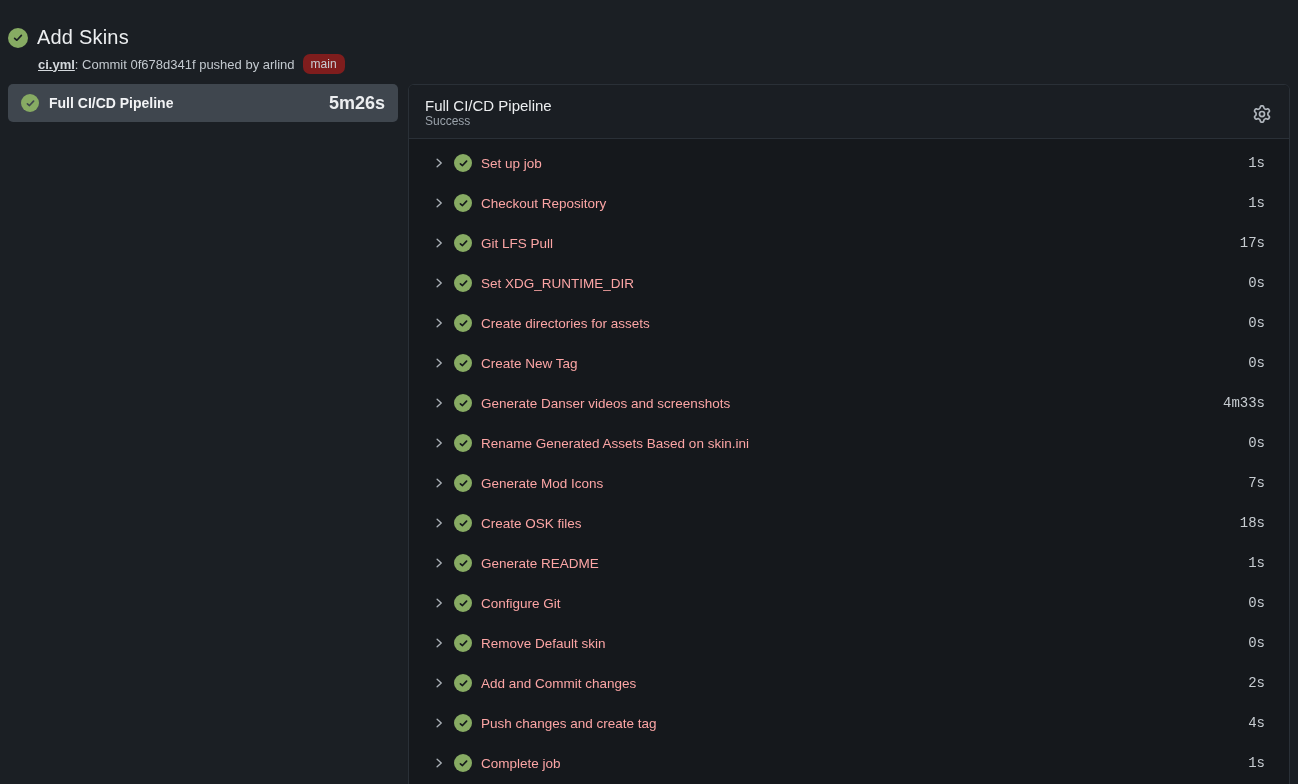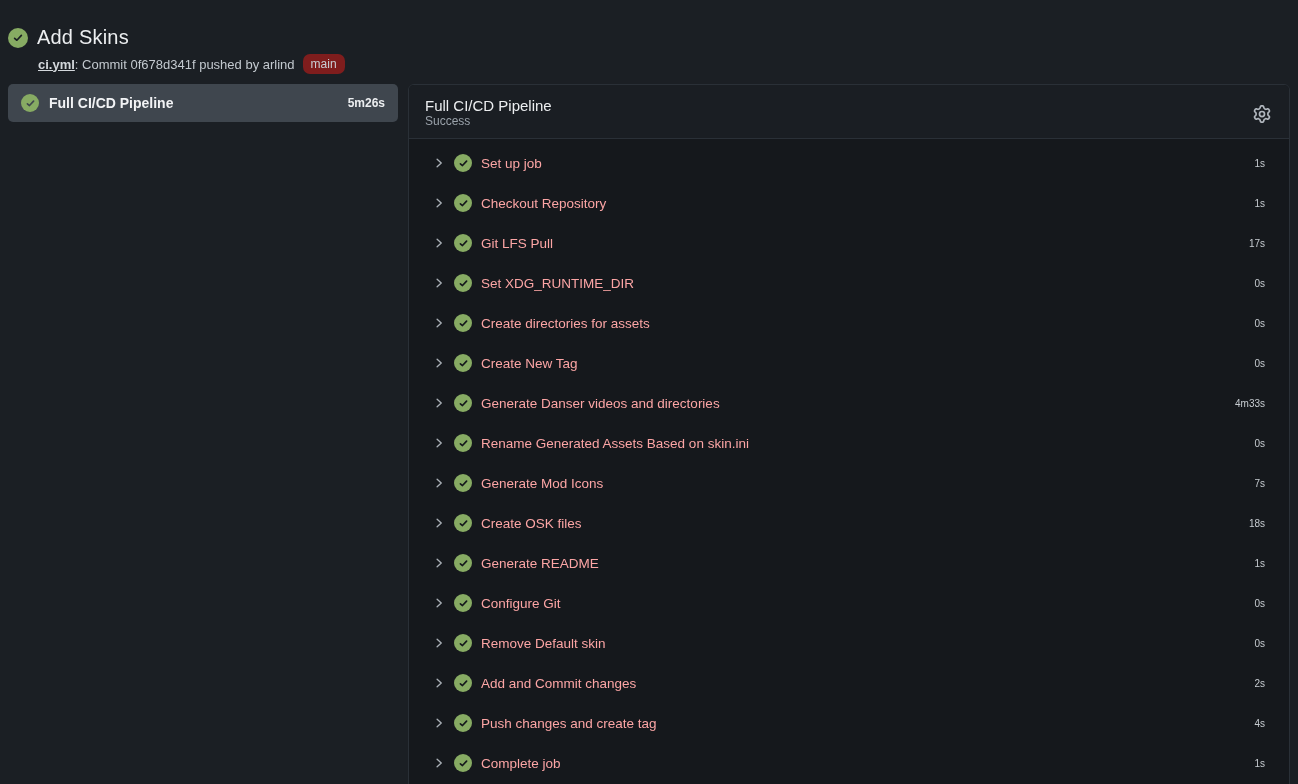--- a/index.html
+++ b/index.html
@@ -40,21 +40,21 @@
 
   
   .jobs-col { width: 390px; flex: none; }
   .job-card {
     display: flex; align-items: center; gap: 10px;
     background: #3f464e; border-radius: 5px;
     height: 38px; padding: 0 13px;
     cursor: pointer;
   }
   .job-card-label { font-size: 14px; font-weight: 700; color: #f2f3f5; }
-  .job-card-duration { margin-left: auto; font-size: 12px; font-weight: 700; color: #eceef0; }
+  .job-card-duration { margin-left: auto; font-size: 18px; font-weight: 700; color: #eceef0; }
 
   
   .job-panel {
     flex: 1; min-height: 710px;
     background: #15181c;
     border: 1px solid #2a3037; border-radius: 6px;
     overflow: hidden;
   }
   .panel-header {
     position: relative;
@@ -73,21 +73,21 @@
 
   
   .steps-list { padding: 4px 0 8px 0; }
   .step-row {
     display: flex; align-items: center; gap: 9px;
     height: 40px; padding: 0 24px;
     cursor: pointer;
   }
   .step-chevron { display: flex; align-items: center; color: #aab0b7; flex: none; }
   .step-label { font-size: 13.5px; color: #fca5a5; }
-  .step-duration { margin-left: auto; font-size: 10px; color: #c7ccd1; }
+  .step-duration { margin-left: auto; font-size: 14px; color: #c7ccd1; font-family: Liberation Mono, monospace; }
 </style>
 </head>
 <body>
 
 <div class="run-header">
   <div class="run-title-row">
     <span class="check-circle cc-20">
       <svg width="12" height="12" viewBox="0 0 16 16" fill="none">
         <path d="M3.5 8.5 L6.5 11 L12.5 4.5" stroke="#1b1f23" stroke-width="2.2" stroke-linecap="round" stroke-linejoin="round"></path>
       </svg>
@@ -220,21 +220,21 @@
     <span class="step-chevron">
       <svg width="12" height="12" viewBox="0 0 16 16" fill="none">
         <path d="M5.5 3 L11 8 L5.5 13" stroke="currentColor" stroke-width="1.8" stroke-linecap="round" stroke-linejoin="round"></path>
       </svg>
     </span>
     <span class="check-circle cc-18">
       <svg width="11" height="11" viewBox="0 0 16 16" fill="none">
         <path d="M3.5 8.5 L6.5 11 L12.5 4.5" stroke="#15181c" stroke-width="2.4" stroke-linecap="round" stroke-linejoin="round"></path>
       </svg>
     </span>
-    <span class="step-label">Generate Danser videos and directories</span>
+    <span class="step-label">Generate Danser videos and screenshots</span>
     <span class="step-duration">4m33s</span>
   </div>
 
   <div class="step-row">
     <span class="step-chevron">
       <svg width="12" height="12" viewBox="0 0 16 16" fill="none">
         <path d="M5.5 3 L11 8 L5.5 13" stroke="currentColor" stroke-width="1.8" stroke-linecap="round" stroke-linejoin="round"></path>
       </svg>
     </span>
     <span class="check-circle cc-18">

